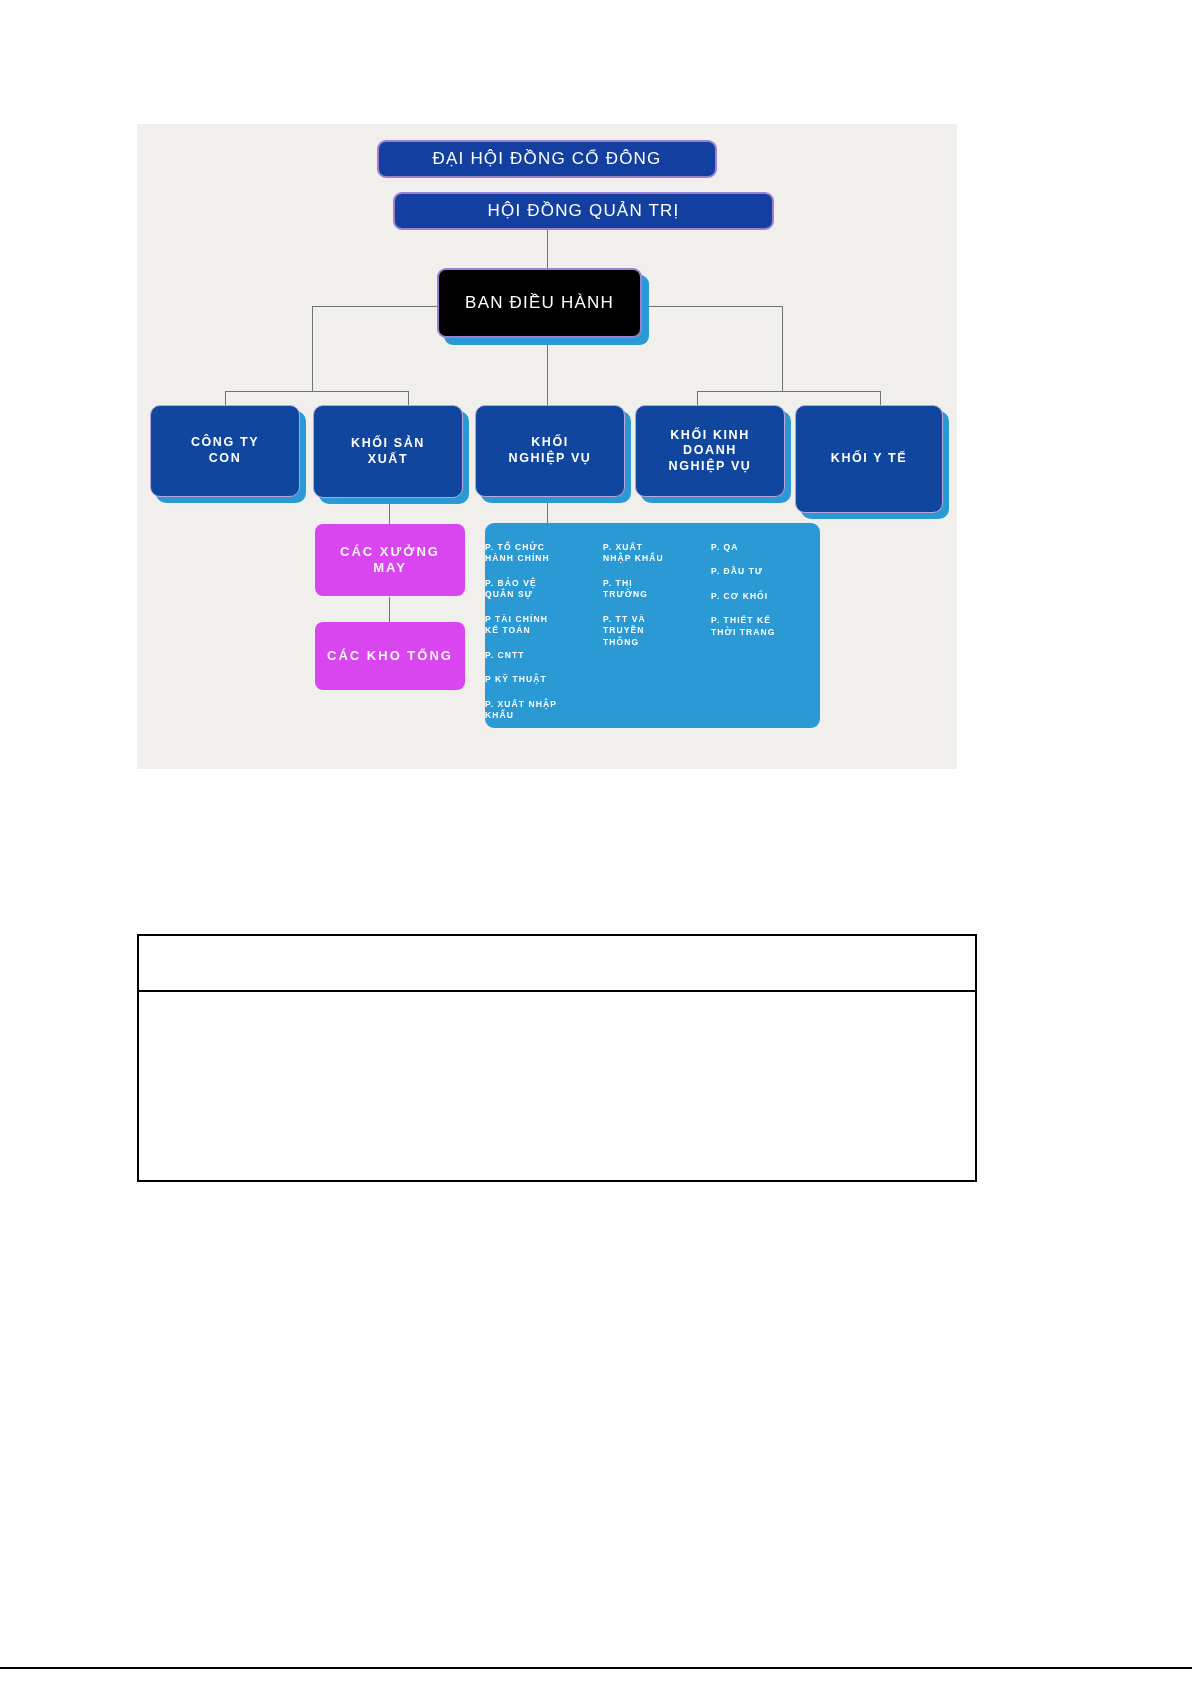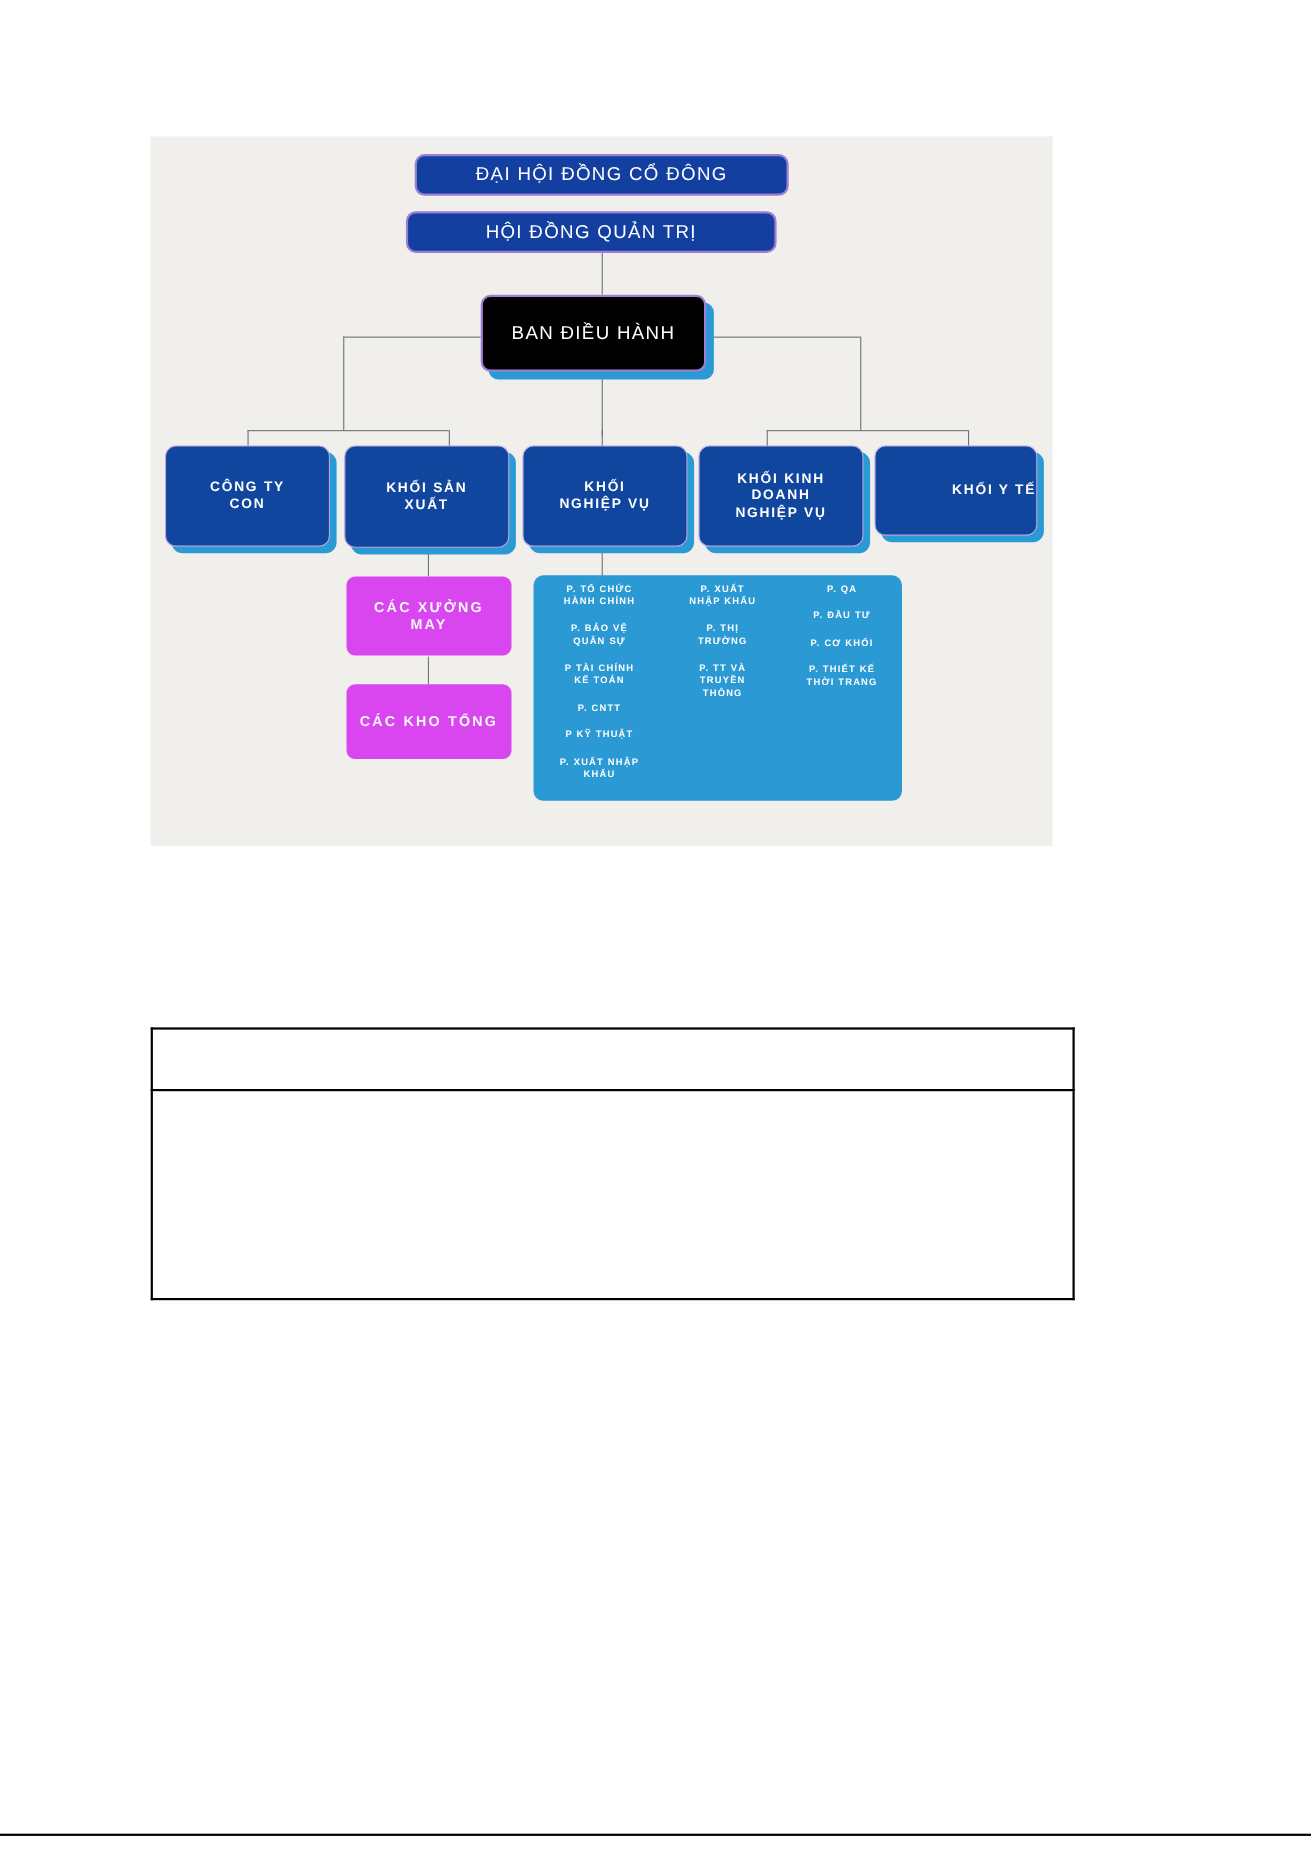--- a/index.html
+++ b/index.html
@@ -95,24 +95,24 @@
     position: absolute;
     top: 0;
     box-sizing: border-box;
     padding-top: 7px;
   }
   .dept-item {
     color: #ffffff;
     font-size: 8.5px;
     font-weight: bold;
     letter-spacing: 1.1px;
-    text-align: center;
     line-height: 1.35;
     margin-bottom: 13px;
     white-space: pre-line;
+    margin-top: 12px;
   }
 
   
   .conn {
     position: absolute;
     background: #6f7372;
     z-index: 1;
   }
   .conn.v { width: 1px; }
   .conn.h { height: 1px; }
@@ -172,21 +172,21 @@
   <div class="conn v" style="left:410px; top:267px; height:15px;"></div>
   <div class="conn v" style="left:410px; top:373px; height:28px;"></div>
 
   <div class="conn v" style="left:252px; top:373px; height:27px;"></div>
   <div class="conn v" style="left:252px; top:473px; height:25px;"></div>
 
   <div class="node top" style="left:240px; top:16px; width:340px; height:38px;">
     <span>ĐẠI HỘI ĐỒNG CỔ ĐÔNG</span>
   </div>
 
-  <div class="node top" style="left:232px; top:68px; width:337px; height:38px;">
+  <div class="node top" style="left:256px; top:68px; width:381px; height:38px;">
     <span>HỘI ĐỒNG QUẢN TRỊ</span>
   </div>
 
   <div class="node exec" style="left:300px; top:144px; width:205px; height:70px;">
     <span>BAN ĐIỀU HÀNH</span>
   </div>
 
   <div class="node div" style="left:13px; top:281px; width:150px; height:92px; white-space:pre-line;">
     <span style="white-space:pre-line">CÔNG TY
 CON</span>
@@ -201,21 +201,21 @@
     <span style="white-space:pre-line">KHỐI
 NGHIỆP VỤ</span>
   </div>
 
   <div class="node div" style="left:498px; top:281px; width:150px; height:92px;">
     <span style="white-space:pre-line">KHỐI KINH
 DOANH
 NGHIỆP VỤ</span>
   </div>
 
-  <div class="node div" style="left:658px; top:281px; width:148px; height:82px;justify-content:flex-end;">
+  <div class="node div" style="left:658px; top:281px; width:148px; height:108px;">
     <span style="white-space:pre-line">KHỐI Y TẾ</span>
   </div>
 
   <div class="node sub" style="left:178px; top:400px; width:150px; height:72px;">
     <span style="white-space:pre-line">CÁC XƯỞNG
 MAY</span>
   </div>
 
   <div class="node sub" style="left:178px; top:498px; width:150px; height:68px;">
     <span style="white-space:pre-line">CÁC KHO TỔNG</span>

